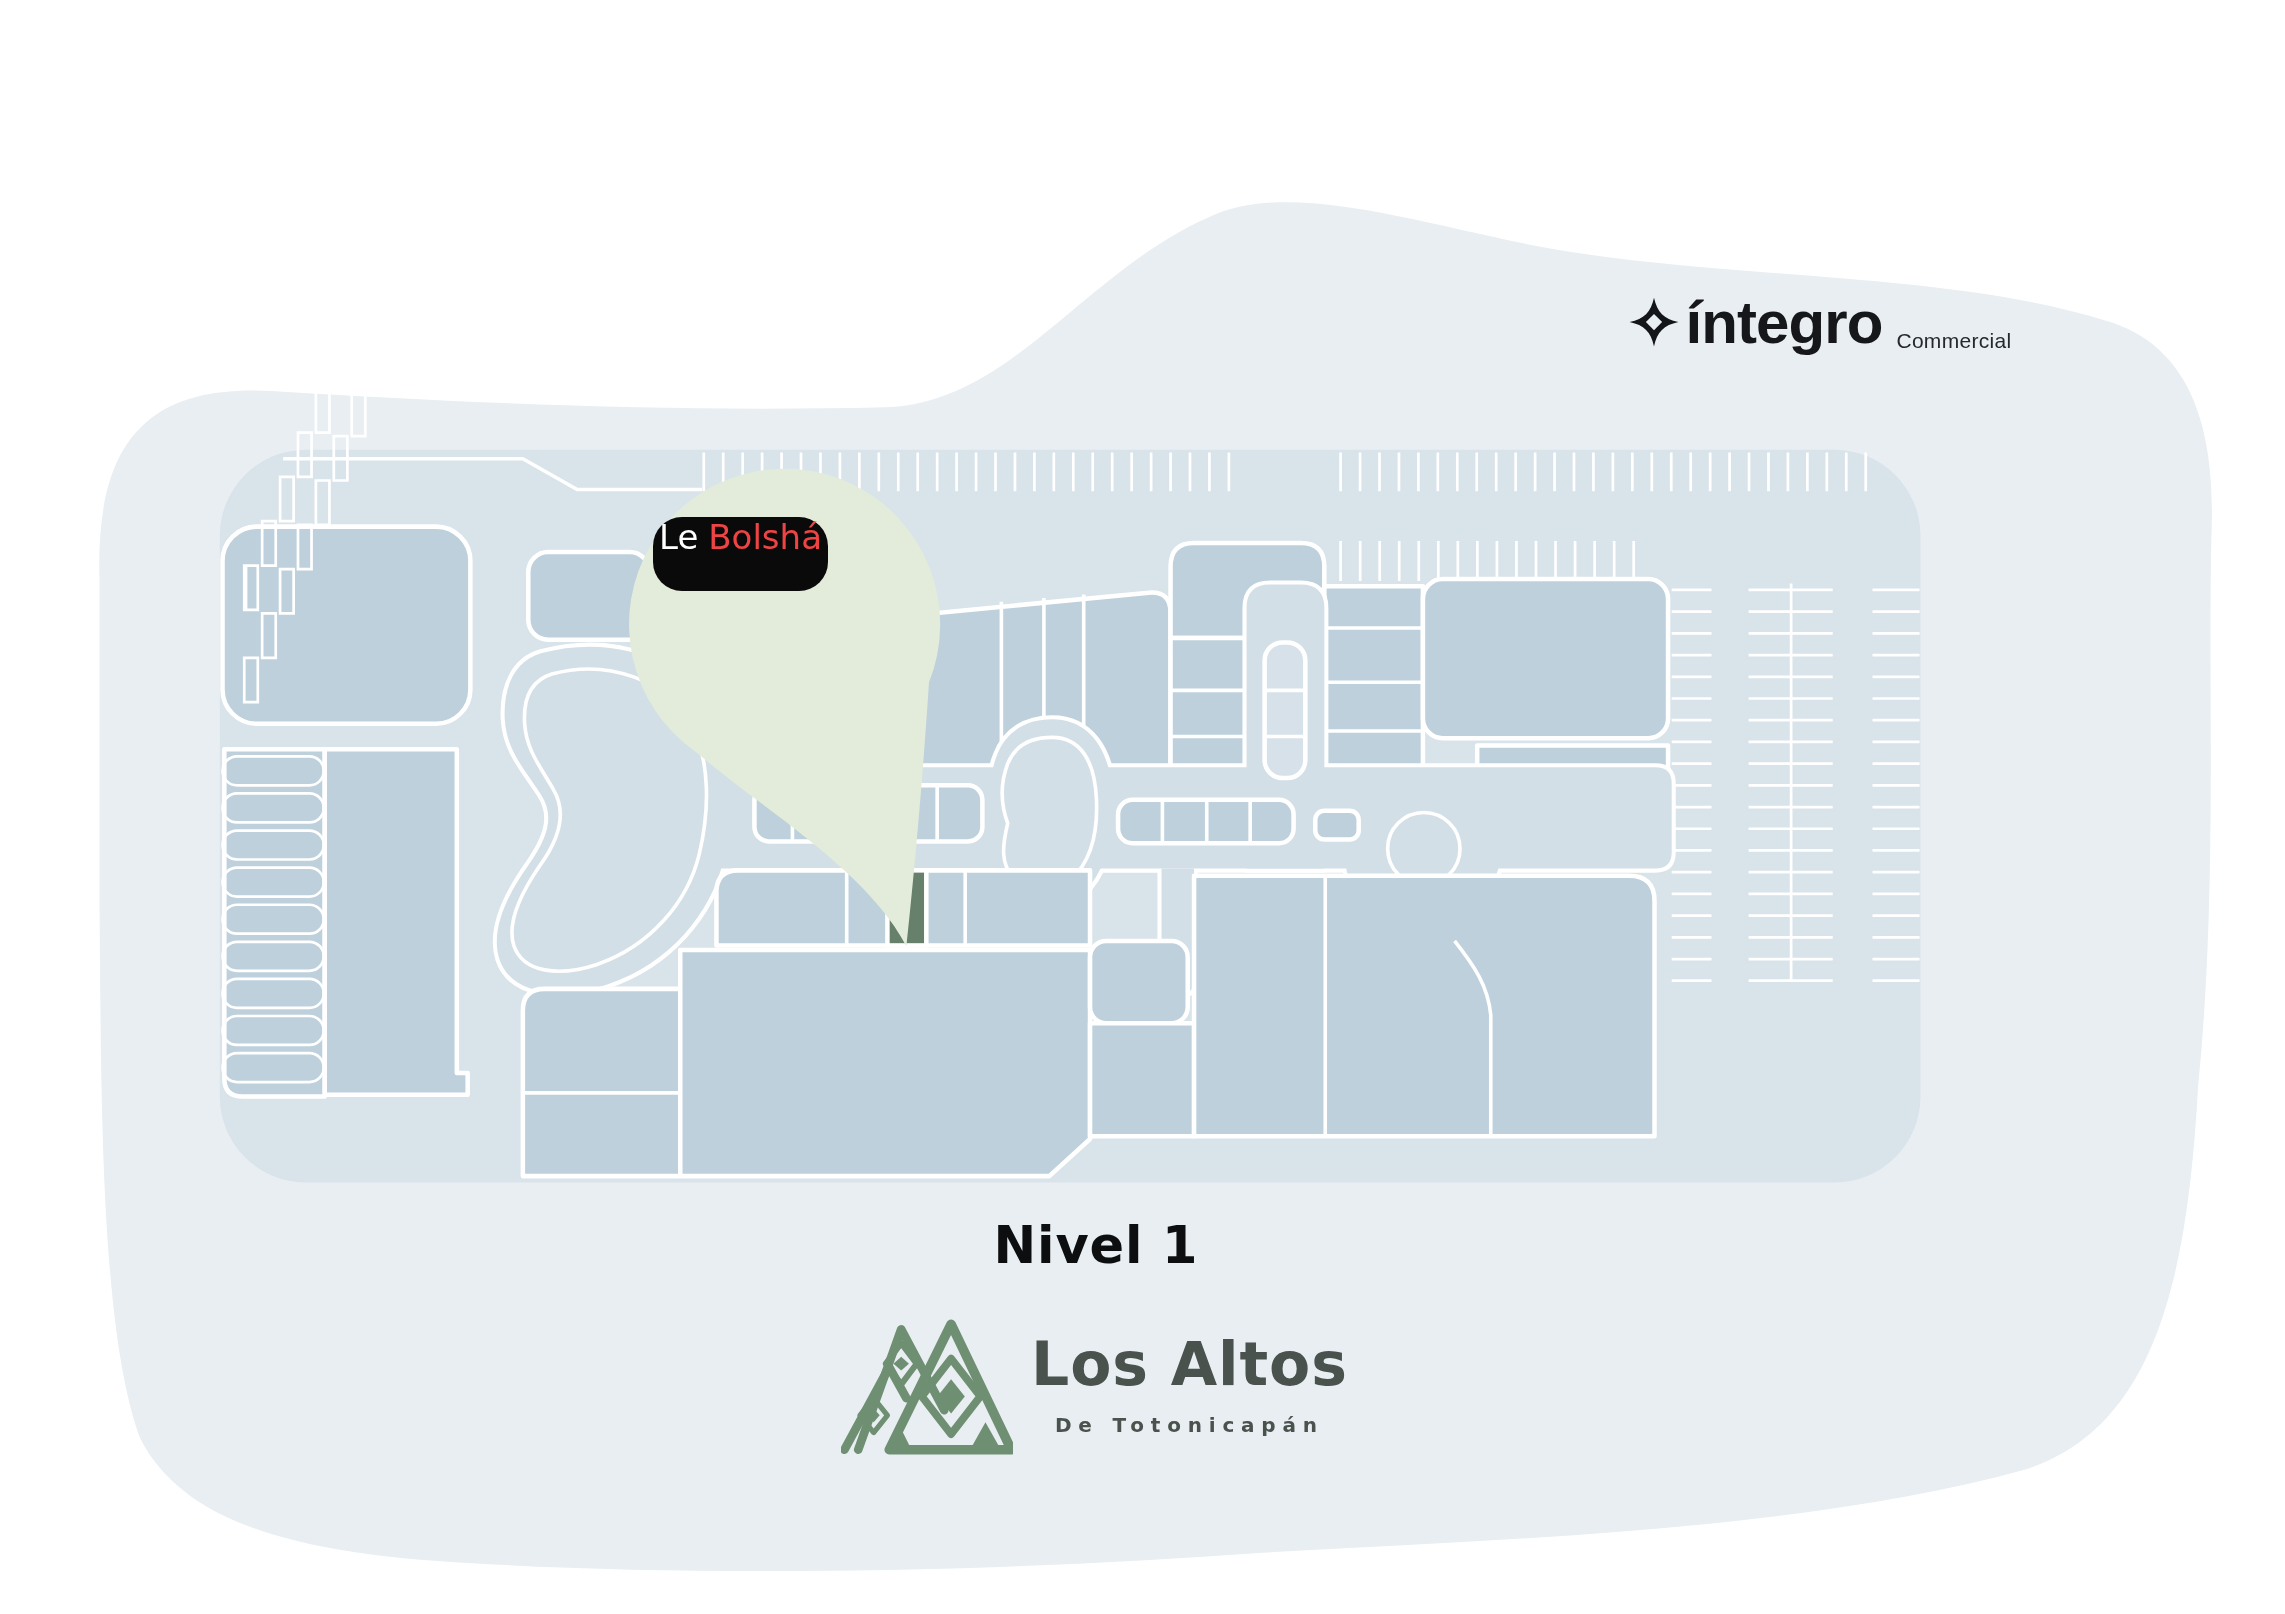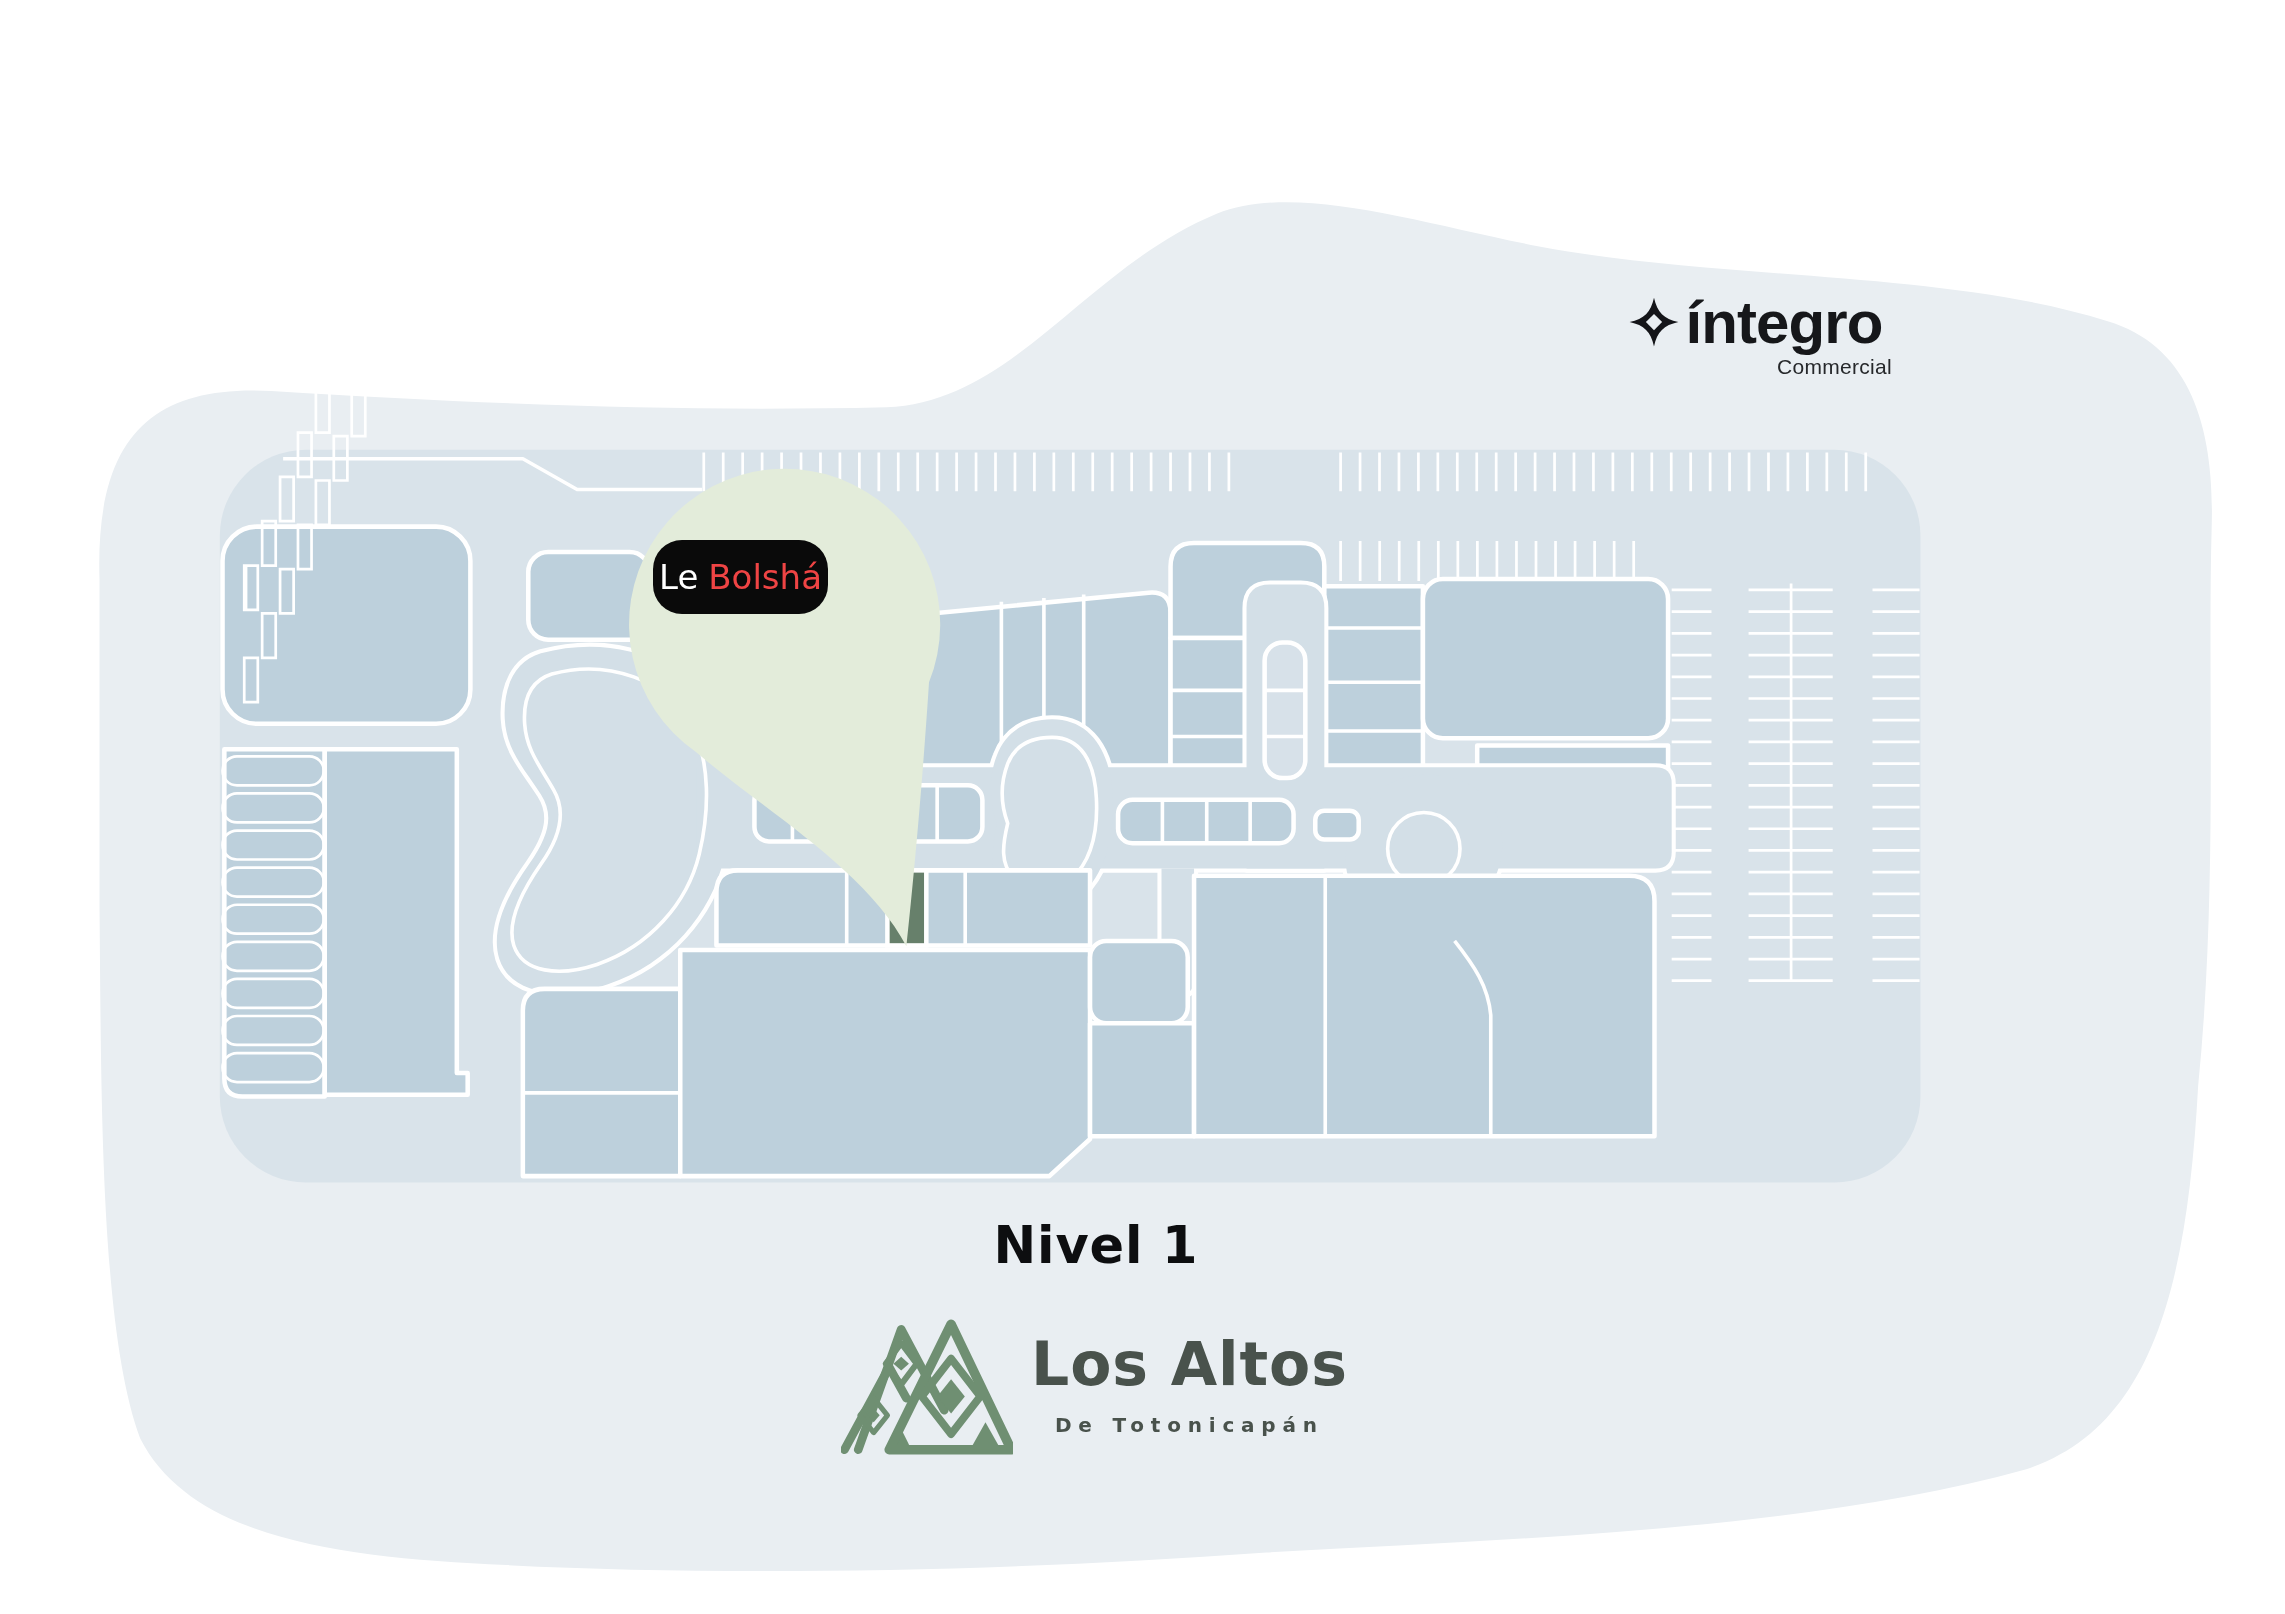--- a/index.html
+++ b/index.html
@@ -15,27 +15,27 @@
   .div{fill:none;stroke:#FFFFFF;stroke-width:4;}
   .tick{fill:none;stroke:#FFFFFF;stroke-width:3;}
   .road{fill:none;stroke:#FFFFFF;stroke-width:4;stroke-linejoin:round;}
   .walk-stroke{fill:#D3DFE7;stroke:#FFFFFF;stroke-width:9;stroke-linejoin:round;}
   .walk-fill{fill:#D3DFE7;stroke:none;}
   .contour{fill:none;stroke:#FFFFFF;stroke-width:4;}
   .green-unit{fill:#67806B;stroke:#FFFFFF;stroke-width:5;}
   .pin-shape{fill:#E3ECDA;}
 
   
-  .integro{position:absolute;left:1628px;top:293px;width:264px;display:flex;flex-direction:column;align-items:flex-end;}
+  .integro{position:absolute;left:1628px;top:293px;width:264px;display:flex;align-items:flex-end;}
   .integro .row{display:flex;align-items:center;gap:5.4px;align-self:flex-start;}
   .integro .name{font-size:60px;font-weight:700;letter-spacing:-0.9px;color:#16171A;line-height:1;}
   .integro .division{font-size:21px;font-weight:400;color:#26282B;margin-top:1.8px;letter-spacing:0.3px;margin-left:14px;}
 
-  .pin-label{position:absolute;left:653px;top:540px;width:175px;height:74px;background:#0A0A0A;
-             border-radius:29px;display:flex;align-items:center;justify-content:center;gap:10px;
+  .pin-label{position:absolute;left:653px;top:517px;width:175px;height:74px;background:#0A0A0A;
+             border-radius:29px;display:flex;justify-content:center;gap:10px;
              font-family:"DejaVu Sans","Liberation Sans",sans-serif;font-size:34px;font-weight:500;}
   .pin-label .le{color:#FFFFFF;}
   .pin-label .bolsha{color:#ef4444;}
 
   .nivel{position:absolute;left:1070px;top:1216px;transform:translateX(-50%);
          font-family:"DejaVu Sans","Liberation Sans",sans-serif;
          font-size:51px;font-weight:800;color:#0D0E10;letter-spacing:0.9px;white-space:nowrap;margin-left:26px;}
 
   .lockup{position:absolute;left:841px;top:1312px;display:flex;align-items:center;gap:18px;}
   .lockup .txt{display:flex;flex-direction:column;align-items:center;text-align:right;}

